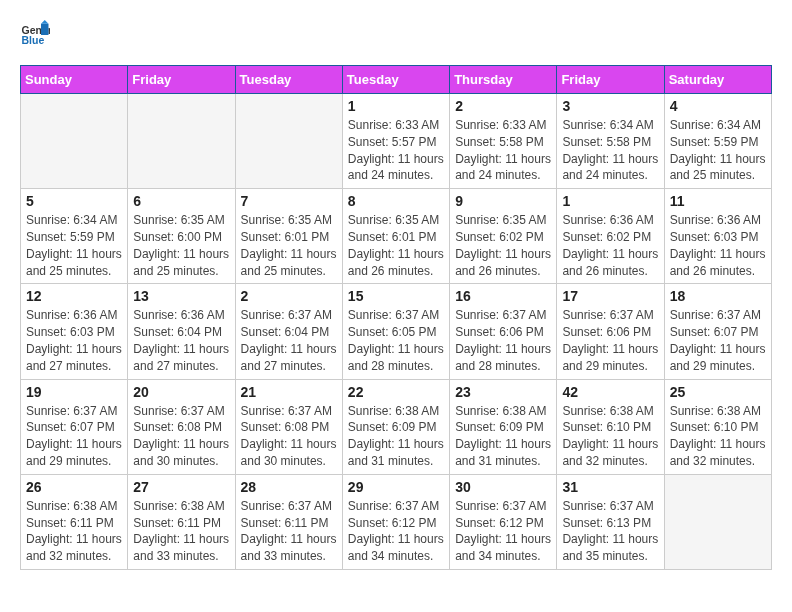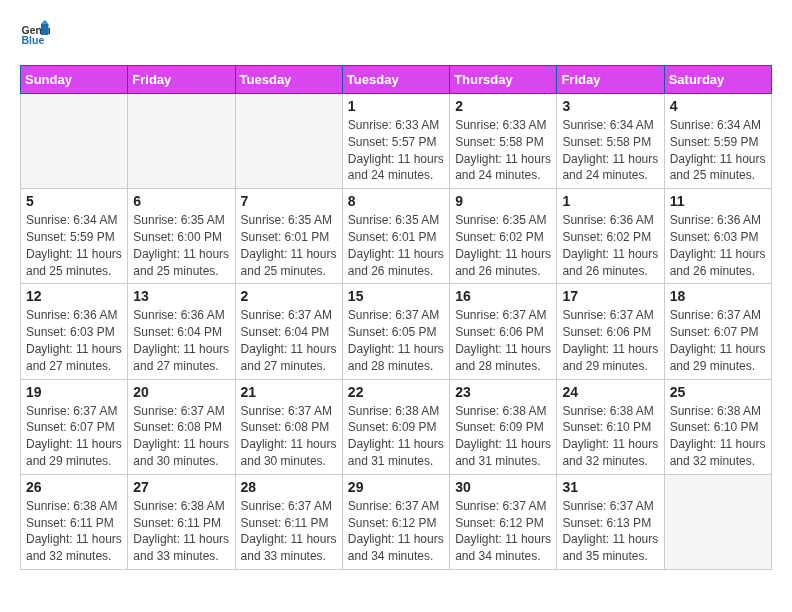--- a/index.html
+++ b/index.html
@@ -271,21 +271,21 @@
 and 31 minutes.</div>
         </td>
         <td>
           <div class="day-number">23</div>
           <div class="day-info" style="white-space: pre-line;">Sunrise: 6:38 AM
 Sunset: 6:09 PM
 Daylight: 11 hours
 and 31 minutes.</div>
         </td>
         <td>
-          <div class="day-number">24</div>
+          <div class="day-number">42</div>
           <div class="day-info" style="white-space: pre-line;">Sunrise: 6:38 AM
 Sunset: 6:10 PM
 Daylight: 11 hours
 and 32 minutes.</div>
         </td>
         <td>
           <div class="day-number">25</div>
           <div class="day-info" style="white-space: pre-line;">Sunrise: 6:38 AM
 Sunset: 6:10 PM
 Daylight: 11 hours

